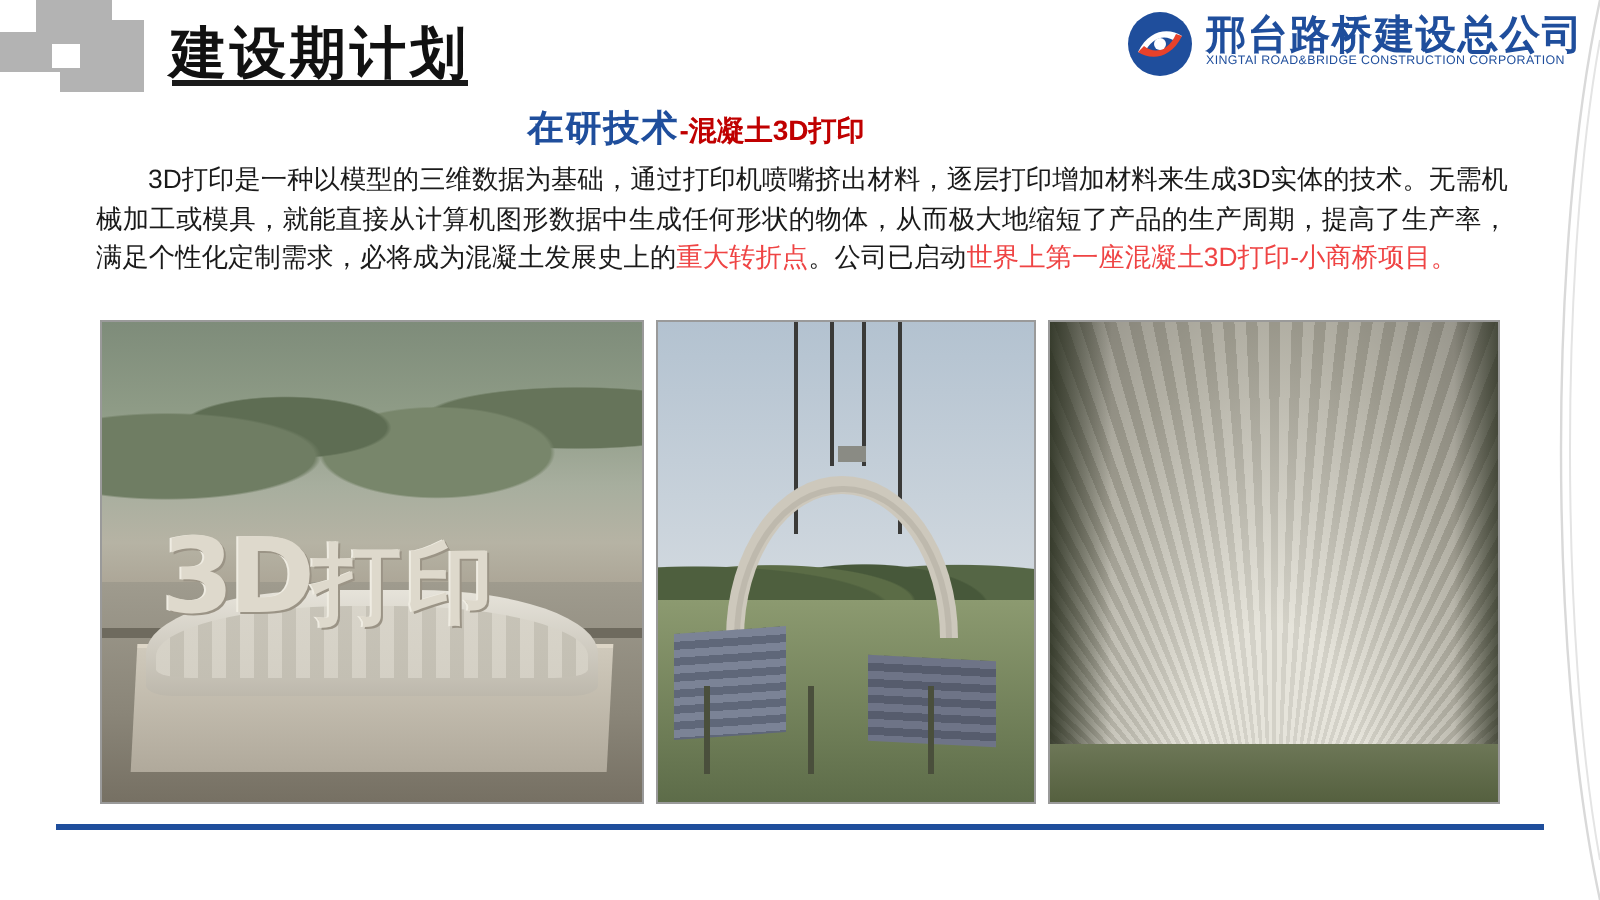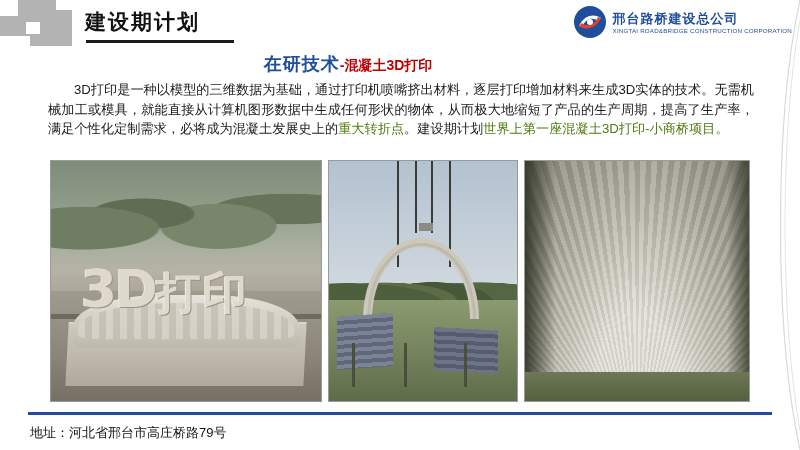--- a/index.html
+++ b/index.html
@@ -36,21 +36,21 @@
     background: #ffffff;
   }
   .hdr-white-notch-1 { left: 0px;  top: 0px;  width: 18px; height: 16px; }
   .hdr-white-notch-2 { left: 26px; top: 22px; width: 14px; height: 12px; }
   .hdr-white-notch-3 { left: 56px; top: 0px;  width: 16px; height: 10px; }
   .hdr-white-notch-4 { left: 0px;  top: 36px; width: 30px; height: 10px; }
 
   .slide-title {
     position: absolute;
     left: 85px; top: 8px;
-    font-size: 21px;
+    font-size: 28px;
     font-weight: bold;
     color: #111111;
     letter-spacing: 2px;
   }
   .title-rule {
     position: absolute;
     left: 86px; top: 40px;
     width: 148px; height: 3px;
     background: #1a1a1a;
   }
@@ -62,21 +62,21 @@
     display: flex;
     align-items: center;
     gap: 6px;
   }
   .logo-mark {
     width: 34px; height: 34px;
     position: relative;
     flex: none;
   }
   .logo-text-cn {
-    font-size: 13px;
+    font-size: 20px;
     font-weight: bold;
     color: #1f4e9c;
     letter-spacing: 1px;
     line-height: 17px;
   }
   .logo-text-en {
     font-size: 6.2px;
     color: #1f4e9c;
     letter-spacing: 0.2px;
     line-height: 8px;
@@ -105,21 +105,21 @@
     position: absolute;
     left: 48px; top: 80px;
     width: 706px;
     font-size: 13.2px;
     line-height: 19.5px;
     color: #1a1a1a;
     text-align: justify;
     text-indent: 26px;
   }
   .body-text .red {
-    color: #4d7c0f;
+    color: #ef4444;
   }
   .body-text .u {
   }
 
   
   .photos {
     position: absolute;
     left: 50px; top: 160px;
     width: 700px; height: 242px;
     display: flex;
@@ -263,21 +263,21 @@
         <div class="logo-text-en">XINGTAI ROAD&amp;BRIDGE CONSTRUCTION CORPORATION</div>
       </div>
     </div>
   </div>
 
   <div class="subtitle">
     <span>在研技术</span><span class="sub-red">-混凝土3D打印</span>
   </div>
 
   <div class="body-text">
-    <span>3D打印是一种以模型的三维数据为基础，通过打印机喷嘴挤出材料，逐层打印增加材料来生成3D实体的技术。无需机械加工或模具，就能直接从计算机图形数据中生成任何形状的物体，从而极大地缩短了产品的生产周期，提高了生产率，满足个性化定制需求，必将成为混凝土发展史上的</span><span class="red">重大转折点</span><span>。建设期计划</span><span class="red u">世界上第一座混凝土3D打印-小商桥项目。</span>
+    <span>3D打印是一种以模型的三维数据为基础，通过打印机喷嘴挤出材料，逐层打印增加材料来生成3D实体的技术。无需机械加工或模具，就能直接从计算机图形数据中生成任何形状的物体，从而极大地缩短了产品的生产周期，提高了生产率，满足个性化定制需求，必将成为混凝土发展史上的</span><span class="red">重大转折点</span><span>。公司已启动</span><span class="red u">世界上第一座混凝土3D打印-小商桥项目。</span>
   </div>
 
   <div class="photos">
 
     <div class="photo photo-1">
       <div class="scene" style="position:relative;">
         <div class="p1"></div>
         <div class="p1-trees"></div>
         <div class="p1-ground"></div>
         <div class="p1-curb"></div>
@@ -321,23 +321,20 @@
         <div class="p3-shade"></div>
         <div class="p3-left-dark"></div>
         <div class="p3-right-dark"></div>
         <div class="p3-base"></div>
       </div>
     </div>
 
   </div>
 
   <div class="footer-rule"></div>
-  <div class="footer-left">
-    <span>地址：</span><span>河北省邢台市高庄桥路79号</span>
-  </div>
   <div class="footer-bar"></div>
 
   <svg class="edge-curves" viewBox="0 0 36 450" preserveAspectRatio="none">
     <path d="M36 0 C10 120, 10 330, 36 450" stroke="#d9d9d9" stroke-width="1.2" fill="none"></path>
     <path d="M36 20 C16 130, 16 320, 36 430" stroke="#e4e4e4" stroke-width="1" fill="none"></path>
   </svg>
 
 </div>
 
 </body></html>

